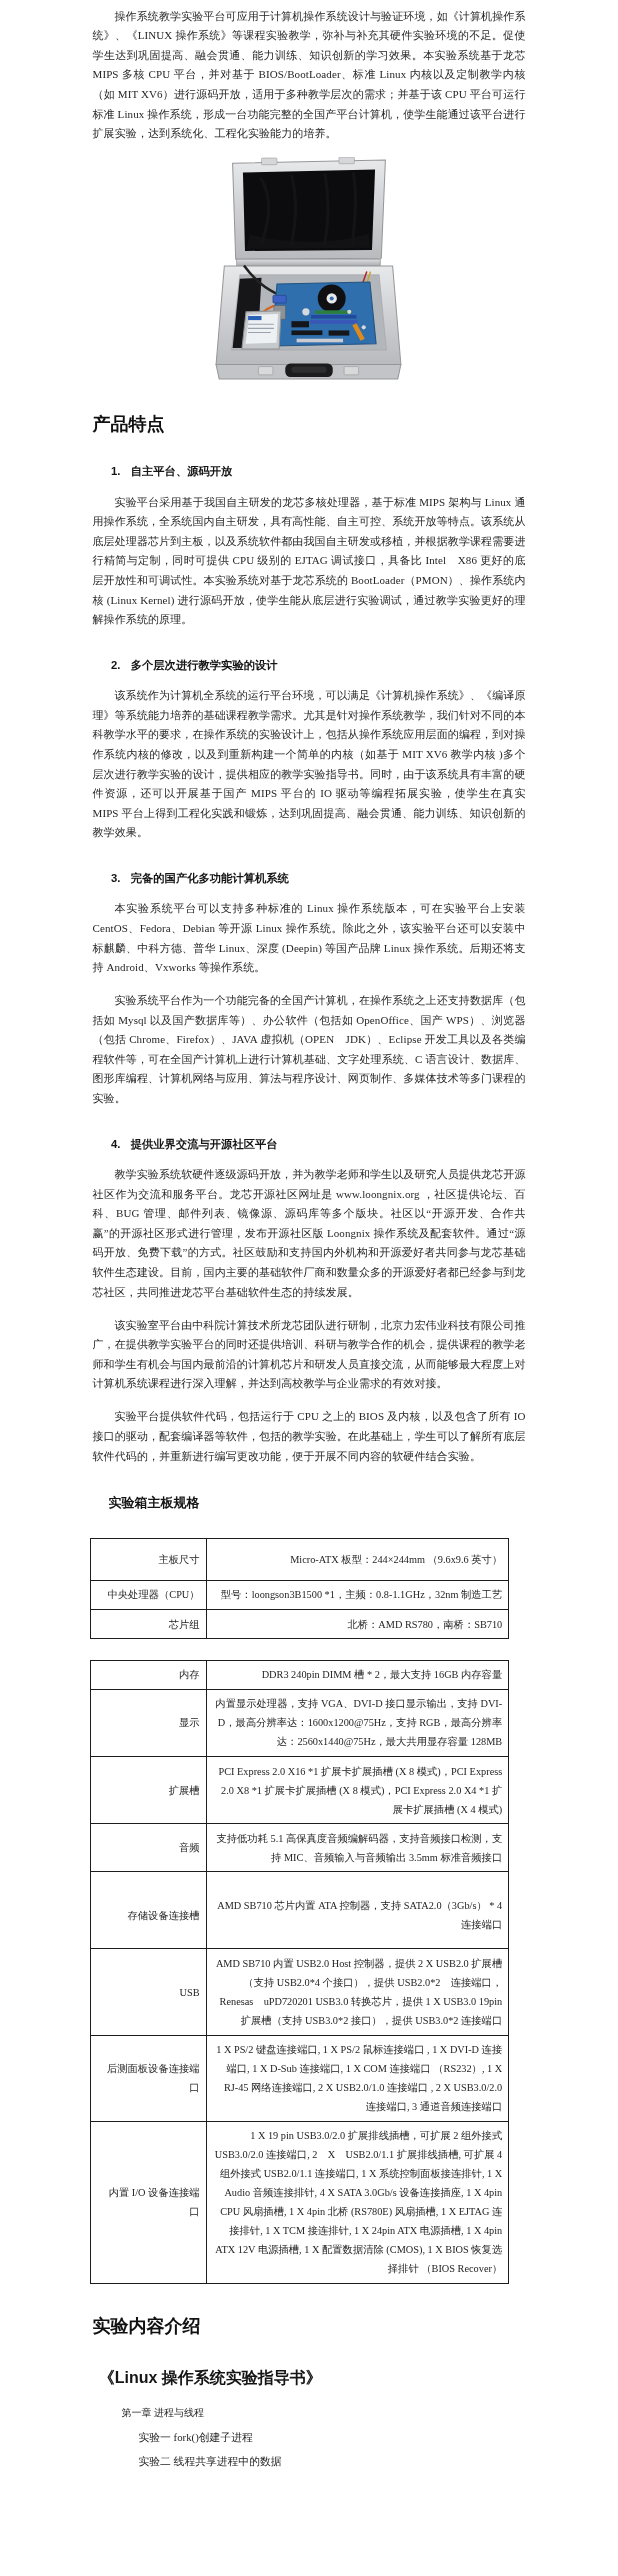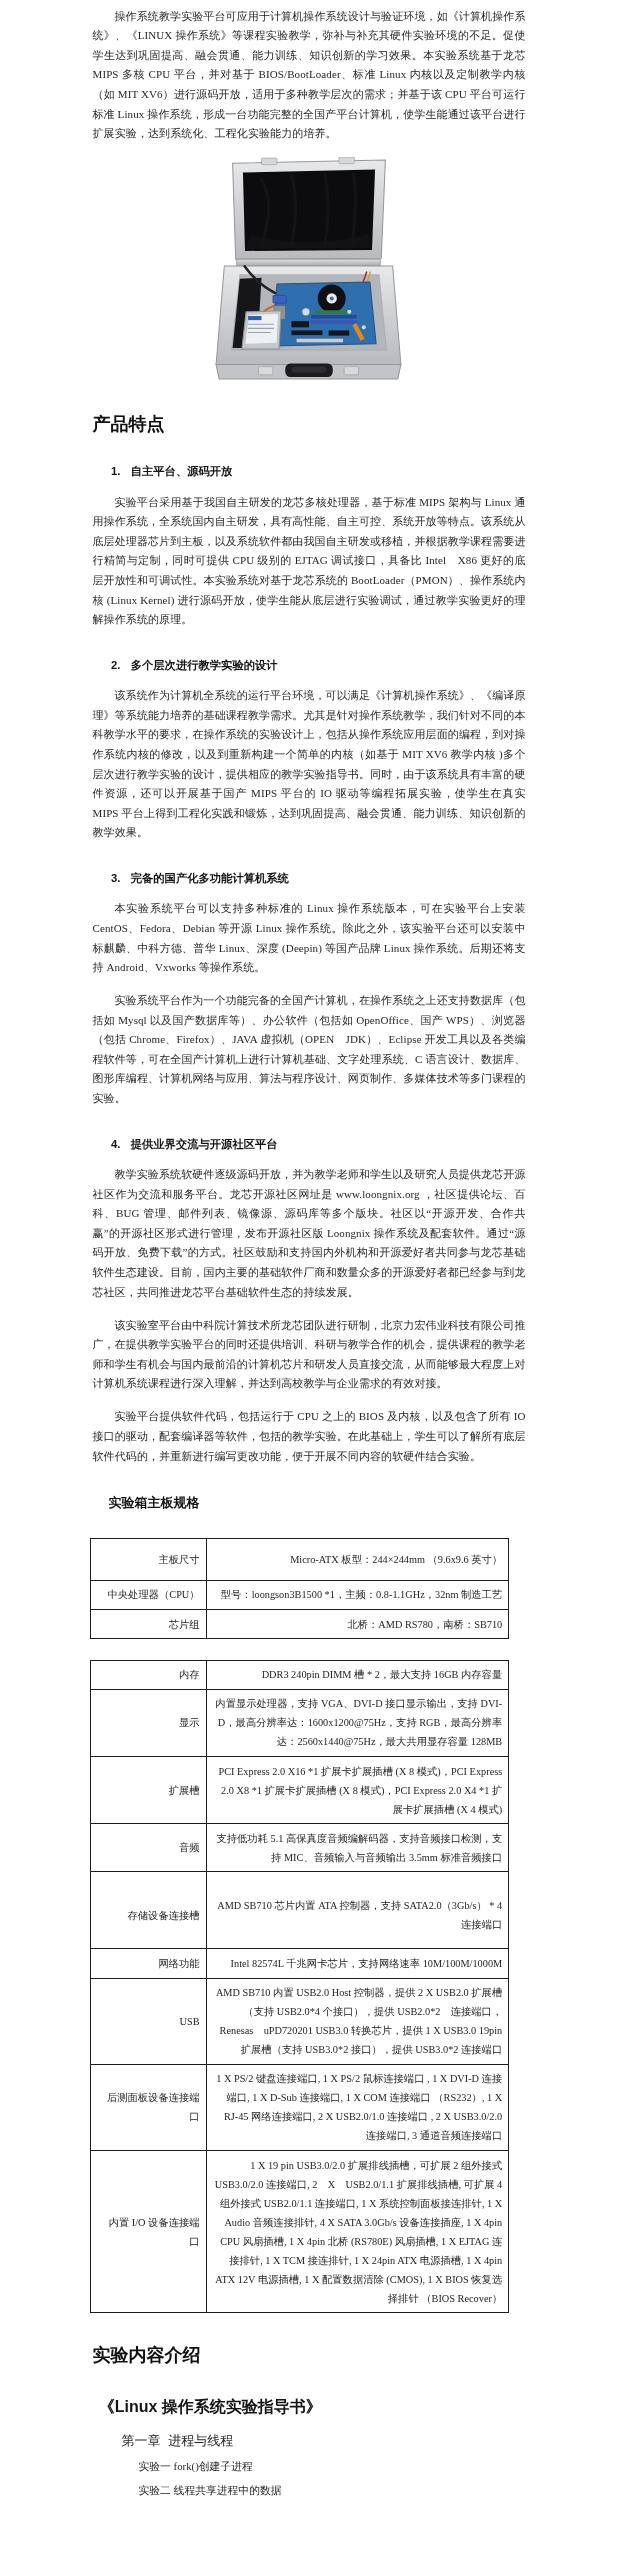--- a/index.html
+++ b/index.html
@@ -46,23 +46,22 @@
   }
   table.spec td.label { width:101px; }
   tr.pad-lg td { padding-top:10.8px; padding-bottom:10.8px; }
   tr.pad-md td { padding-top:24px; padding-bottom:14px; }
 
   .book-title {
     font-family:"Liberation Sans","DejaVu Sans",sans-serif;
     font-size:16px; font-weight:bold; color:#151515; margin:30px 0 0 6.2px;
   }
   .chapter {
-    font-size:13px; line-height:16px; color:#262626;
+    font-size:10px; line-height:16px; color:#262626;
     margin:8.8px 0 0 29px;
-    font-family:Liberation Mono, monospace;
   }
   .chapter.first { margin-top:15.5px; }
   .exp-item {
     font-size:10.8px; line-height:16px; color:#262626;
     margin:8.2px 0 0 46px;
   }
 </style>
 </head>
 <body>
 
@@ -199,24 +198,20 @@
         </tr>
         <tr>
           <td class="label">音频</td>
           <td>支持低功耗 5.1 高保真度音频编解码器，支持音频接口检测，支持 MIC、音频输入与音频输出 3.5mm 标准音频接口</td>
         </tr>
         <tr class="pad-md">
           <td class="label">存储设备连接槽</td>
           <td>AMD SB710 芯片内置 ATA 控制器，支持 SATA2.0（3Gb/s） * 4 连接端口</td>
         </tr>
         <tr>
-          <td class="label">网络功能</td>
-          <td>Intel 82574L 千兆网卡芯片，支持网络速率 10M/100M/1000M</td>
-        </tr>
-        <tr>
           <td class="label">USB</td>
           <td>AMD  SB710 内置 USB2.0  Host 控制器，提供 2  X  USB2.0 扩展槽（支持 USB2.0*4 个接口），提供 USB2.0*2　连接端口，Renesas　uPD720201 USB3.0 转换芯片，提供 1 X USB3.0 19pin 扩展槽（支持 USB3.0*2 接口），提供 USB3.0*2 连接端口</td>
         </tr>
         <tr>
           <td class="label">后测面板设备连接端口</td>
           <td>1 X PS/2 键盘连接端口, 1 X PS/2 鼠标连接端口 , 1 X DVI-D 连接端口, 1 X D-Sub 连接端口, 1 X COM 连接端口 （RS232）, 1 X RJ-45 网络连接端口, 2 X USB2.0/1.0 连接端口 , 2 X USB3.0/2.0 连接端口, 3 通道音频连接端口</td>
         </tr>
         <tr>
           <td class="label">内置 I/O 设备连接端口</td>
           <td>1 X 19 pin USB3.0/2.0 扩展排线插槽，可扩展 2 组外接式 USB3.0/2.0 连接端口, 2　X　USB2.0/1.1 扩展排线插槽, 可扩展 4 组外接式 USB2.0/1.1 连接端口, 1 X 系统控制面板接连排针, 1 X Audio 音频连接排针, 4 X SATA 3.0Gb/s 设备连接插座, 1 X 4pin CPU 风扇插槽, 1 X 4pin 北桥 (RS780E) 风扇插槽, 1 X EJTAG 连接排针, 1 X TCM 接连排针, 1 X 24pin ATX 电源插槽, 1 X 4pin ATX 12V 电源插槽, 1 X 配置数据清除 (CMOS), 1 X BIOS 恢复选择排针 （BIOS Recover）</td>

